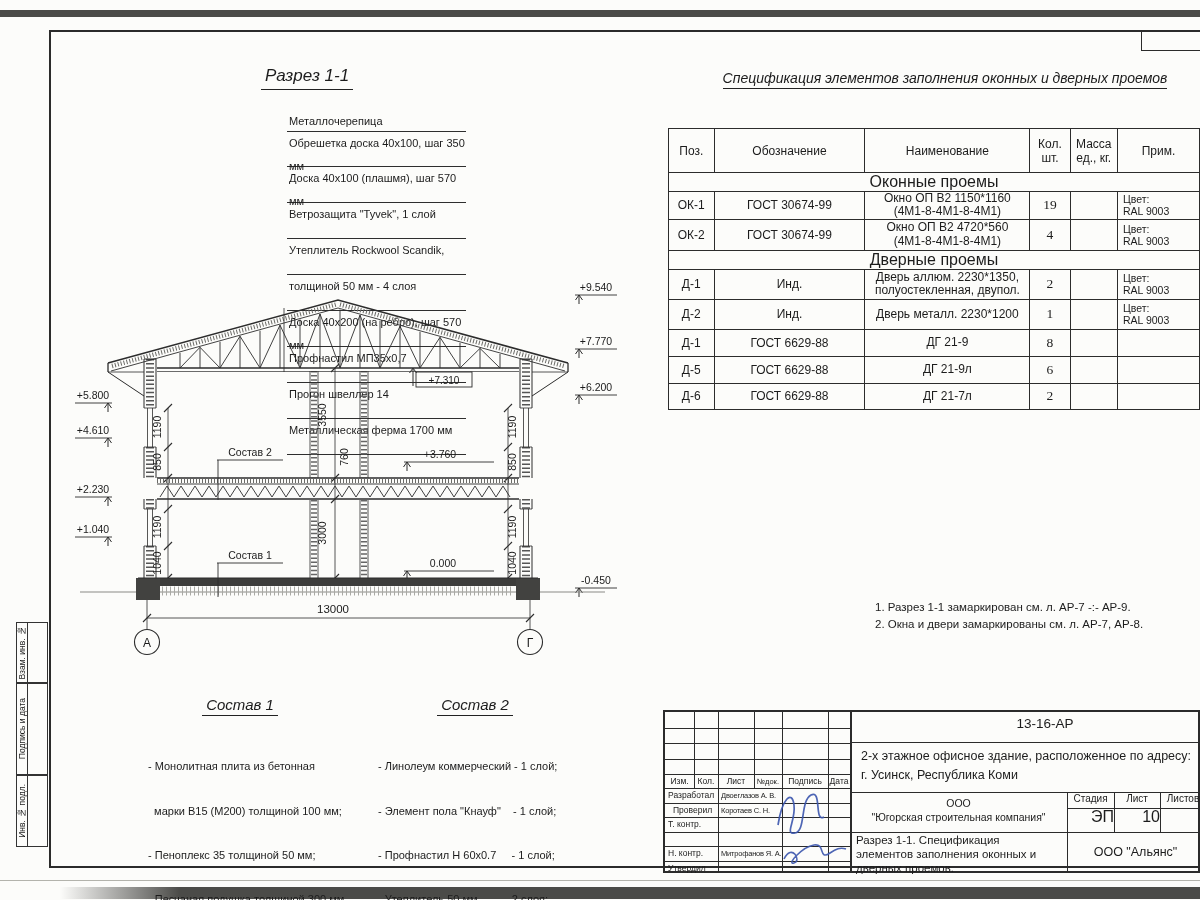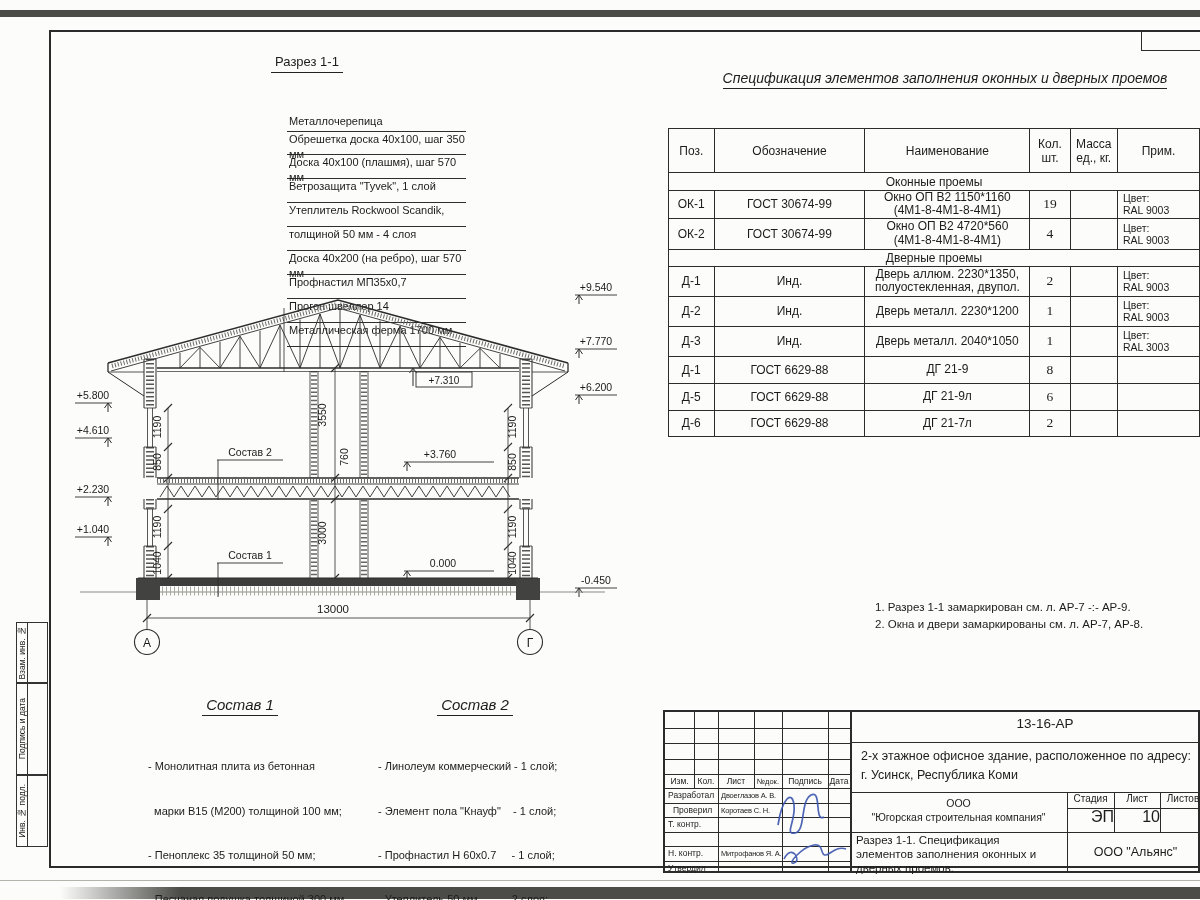--- a/index.html
+++ b/index.html
@@ -12,36 +12,36 @@
   
   .scan-top{position:absolute;left:0;top:10px;width:1200px;height:7px;background:#4b4b48}
   .scan-bottom{position:absolute;left:60px;top:887px;width:1140px;height:12px;background:linear-gradient(to right,rgba(75,75,72,0),#4b4b48 120px)}
   .scan-shadow{position:absolute;left:0;top:880px;width:1200px;height:1px;background:#b3b3ac}
   
   .frame-left{left:49px;top:30px;width:2px;height:838px}
   .frame-top{left:49px;top:30px;width:1151px;height:2px}
   .frame-bottom{left:49px;top:866px;width:1151px;height:2px}
   .corner-box{left:1141px;top:31px;width:60px;height:20px;border-left:1.5px solid #2b2b2b;border-bottom:1.5px solid #2b2b2b}
   
-  .sec-title{left:232px;top:54px;width:150px;text-align:center;font-size:13px}
+  .sec-title{left:232px;top:66px;width:150px;text-align:center;font-style:italic;font-size:17px}
   .sec-title span{display:inline-block;border-bottom:1.3px solid #222;padding:0 4px 3px}
   .spec-title{left:690px;top:70px;width:510px;text-align:center;font-style:italic;font-size:14px}
   .spec-title span{display:inline-block;border-bottom:1.2px solid #222;padding-bottom:2px}
   
   .roof-list{left:287px;top:111px;width:179px;font-size:11px}
   .roof-list .t{height:20px;line-height:20px;padding-left:2px}
-  .roof-list .i{height:24px;line-height:15px;padding-left:2px;border-bottom:1.3px solid #2e2e2e}
+  .roof-list .i{height:36px;line-height:23px;padding-left:2px;border-bottom:1.3px solid #2e2e2e}
   .roof-list .i.first{border-top:1.3px solid #2e2e2e}
   
   table.spec{position:absolute;left:668px;top:128px;border-collapse:collapse;table-layout:fixed;font-size:12px}
   .spec th,.spec td{border:1.4px solid #2c2c2c;padding:0 1px;text-align:center;vertical-align:middle;font-weight:normal;overflow:hidden}
   .spec .name{line-height:1.12;white-space:pre-line}
   .spec .qty{font-family:"Liberation Serif","DejaVu Serif",serif;font-size:13.5px}
   .spec .note{text-align:left;padding-left:5px;font-size:10.5px;line-height:1.15;white-space:pre-line}
-  .spec .grp td{font-size:12px}
+  .spec .grp td{font-size:16px}
   
   .notes{left:875px;top:599px;width:330px;font-size:11.5px;line-height:1.45}
   
   .comp-title{top:696px;width:180px;text-align:center;font-style:italic;font-size:15px}
   .comp-title span{display:inline-block;border-bottom:1.2px solid #222;padding:0 4px 2px}
   .comp-items{top:730px;font-size:11px;line-height:1.34}
   
   .stamp{left:16px;width:32px;border:1.5px solid #333}
   .stamp .lab{position:absolute;left:0;top:0;width:11px;height:100%;border-right:1.2px solid #333;display:flex;align-items:center;justify-content:center}
   .stamp .lab span{writing-mode:vertical-rl;transform:rotate(180deg);font-size:8.5px;white-space:nowrap}
@@ -375,29 +375,20 @@
     </tr>
     <tr style="height:30px">
       <td>Д-2</td>
       <td>Инд.</td>
       <td class="name">Дверь металл. 2230*1200</td>
       <td class="qty">1</td>
       <td></td>
       <td class="note">Цвет:
 RAL 9003</td>
     </tr>
-    <tr style="height:30px">
-      <td>Д-3</td>
-      <td>Инд.</td>
-      <td class="name">Дверь металл. 2040*1050</td>
-      <td class="qty">1</td>
-      <td></td>
-      <td class="note">Цвет:
-RAL 3003</td>
-    </tr>
     <tr style="height:27px">
       <td>Д-1</td>
       <td>ГОСТ 6629-88</td>
       <td class="name">ДГ 21-9</td>
       <td class="qty">8</td>
       <td></td>
       <td class="note"></td>
     </tr>
     <tr style="height:27px">
       <td>Д-5</td>

